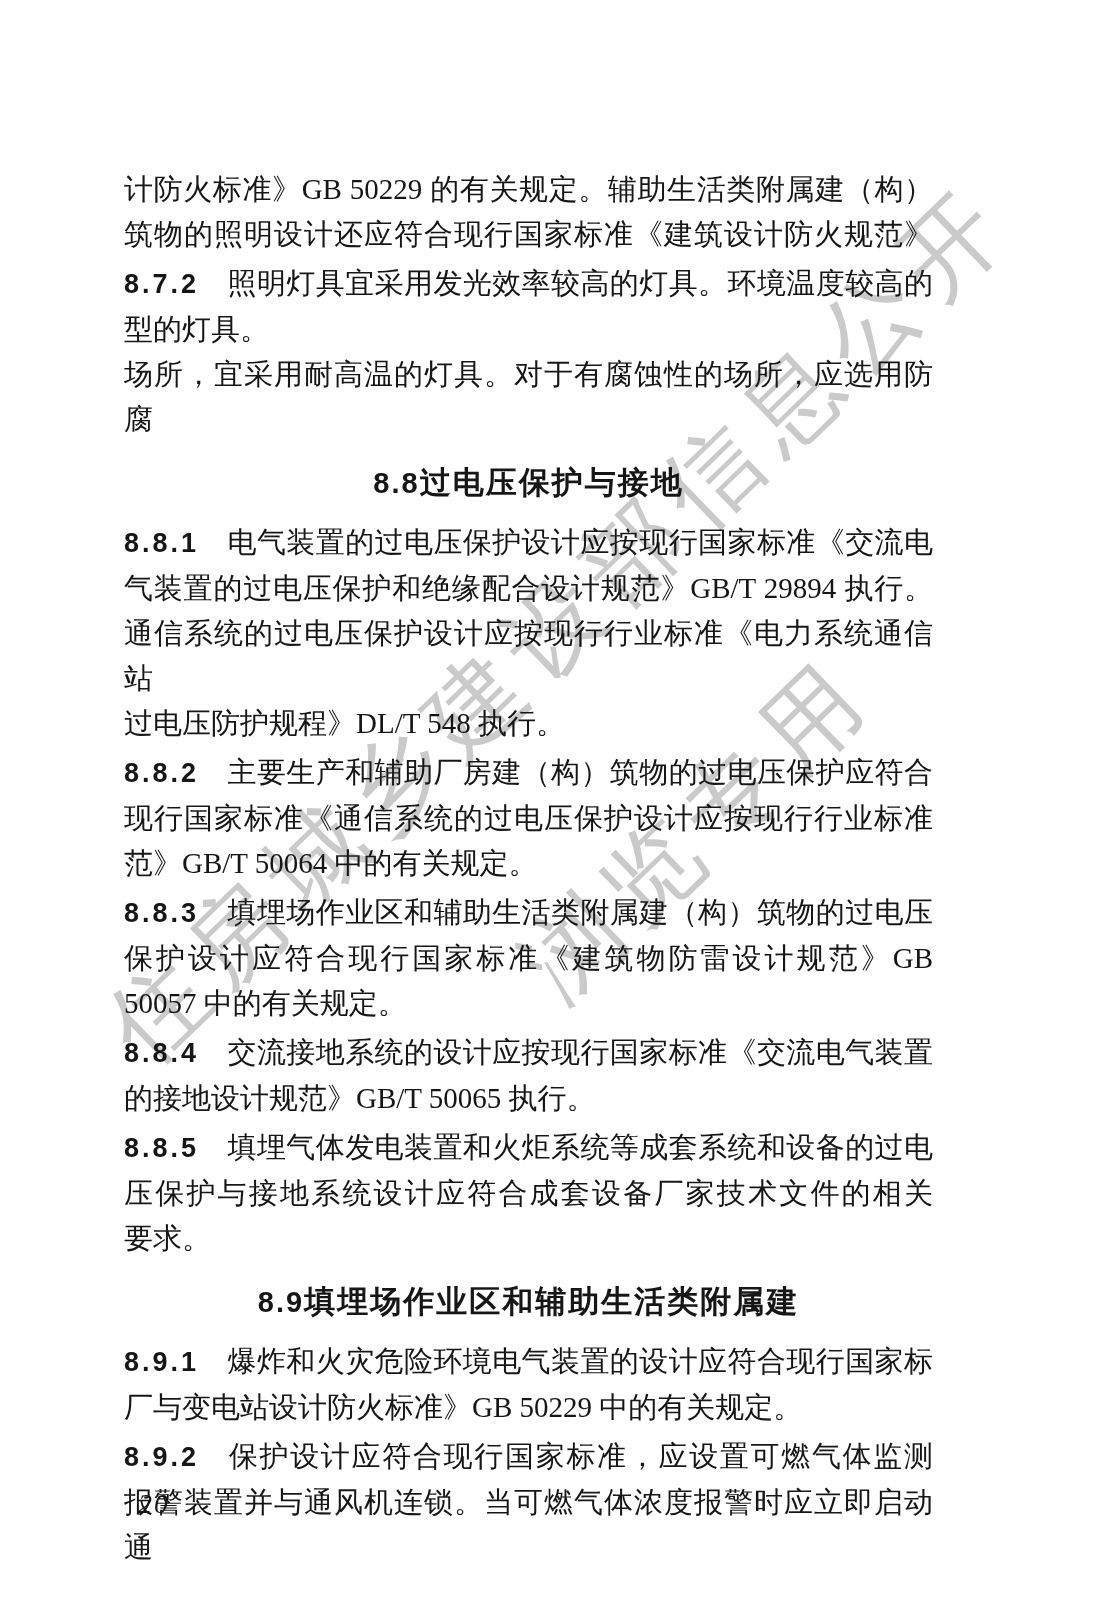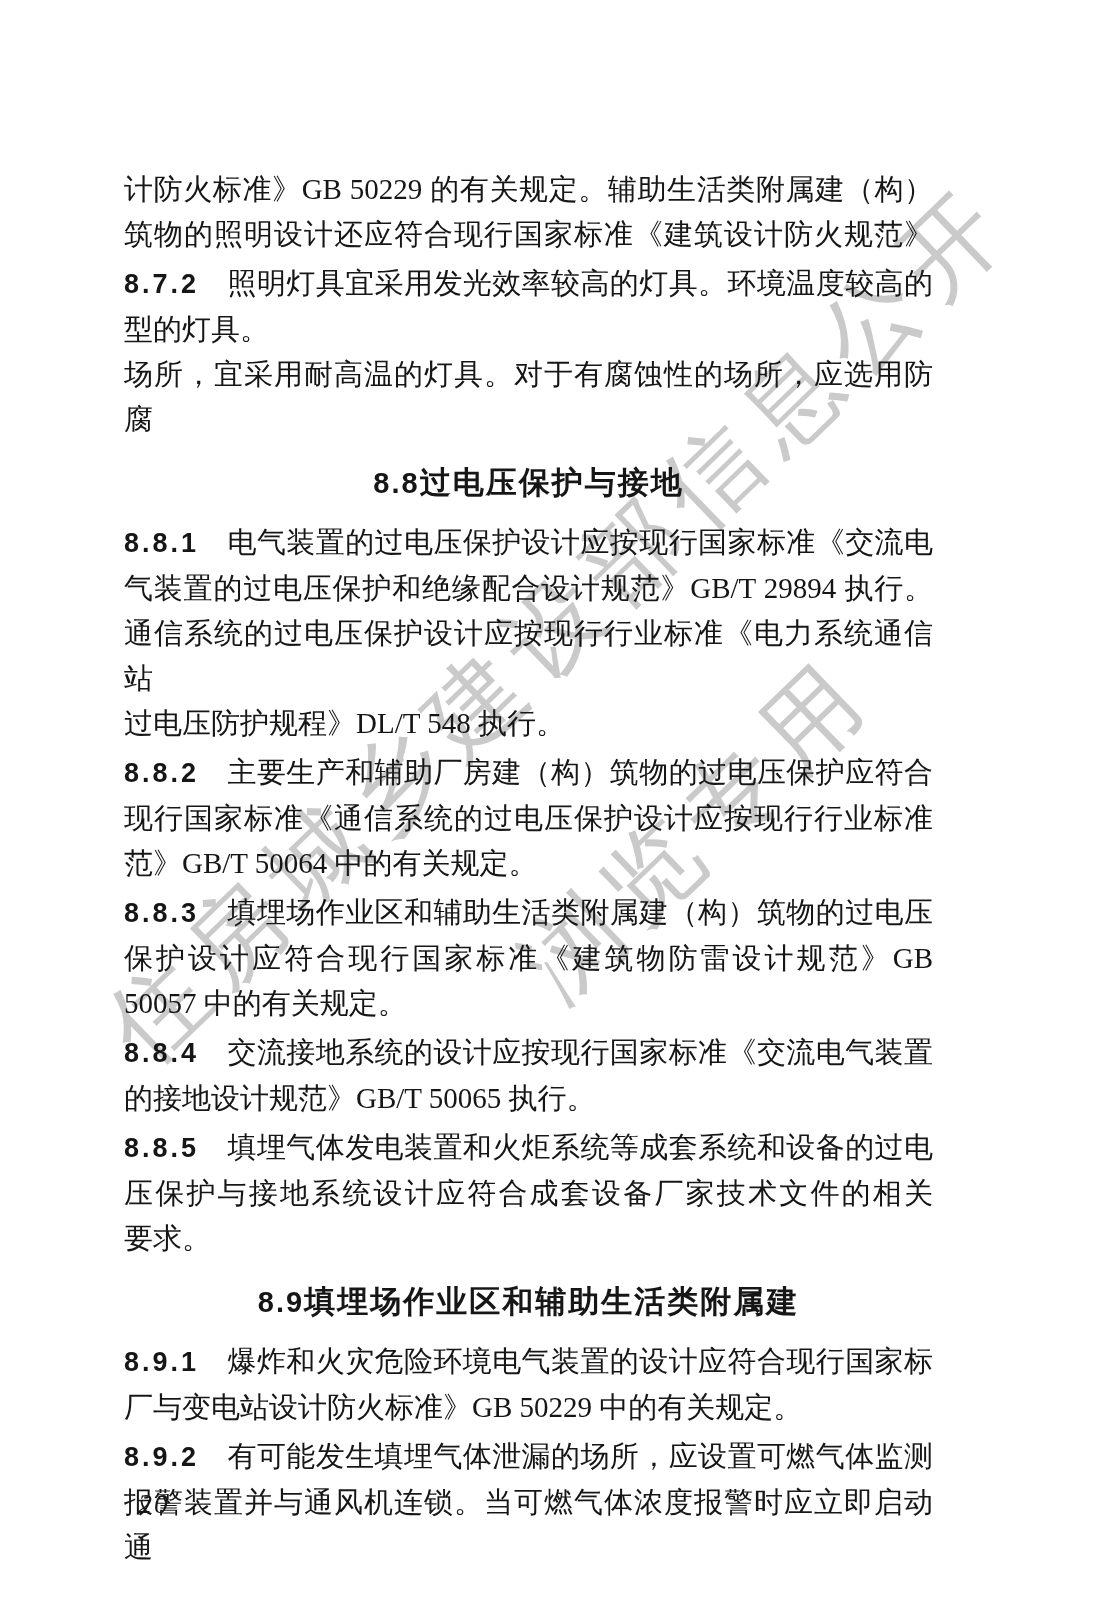--- a/index.html
+++ b/index.html
@@ -114,19 +114,19 @@
         <div class="line"><span class="num">8.8.5</span><span class="ltext">填埋气体发电装置和火炬系统等成套系统和设备的过电</span></div>
         <div class="line"><span class="ltext">压保护与接地系统设计应符合成套设备厂家技术文件的相关</span></div>
         <div class="line short"><span class="ltext">要求。</span></div>
       </div>
       <div class="heading"><span class="hnum">8.9</span><span class="htitle">填埋场作业区和辅助生活类附属建</span></div>
       <div class="para">
         <div class="line"><span class="num">8.9.1</span><span class="ltext">爆炸和火灾危险环境电气装置的设计应符合现行国家标</span></div>
         <div class="line short"><span class="ltext">厂与变电站设计防火标准》GB 50229 中的有关规定。</span></div>
       </div>
       <div class="para">
-        <div class="line"><span class="num">8.9.2</span><span class="ltext">有可能发生填埋气体泄漏的场所，应设置可燃气体监测</span></div>
+        <div class="line"><span class="num">8.9.2</span><span class="ltext">保护设计应符合现行国家标准，应设置可燃气体监测</span></div>
         <div class="line"><span class="ltext">报警装置并与通风机连锁。当可燃气体浓度报警时应立即启动通</span></div>
       </div>
     </div>
 
   <div class="page-number">20</div>
 </div>
 
 </body></html>

